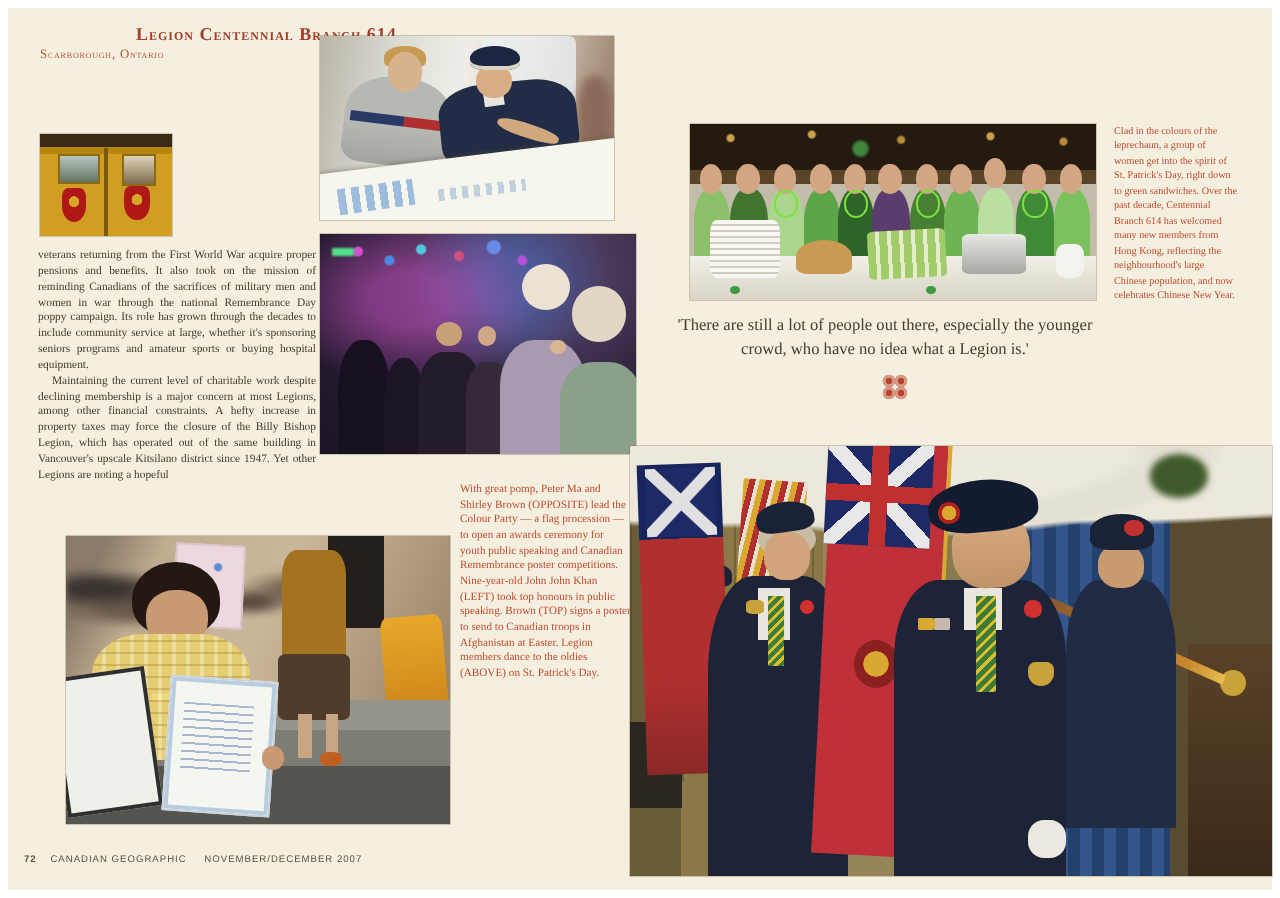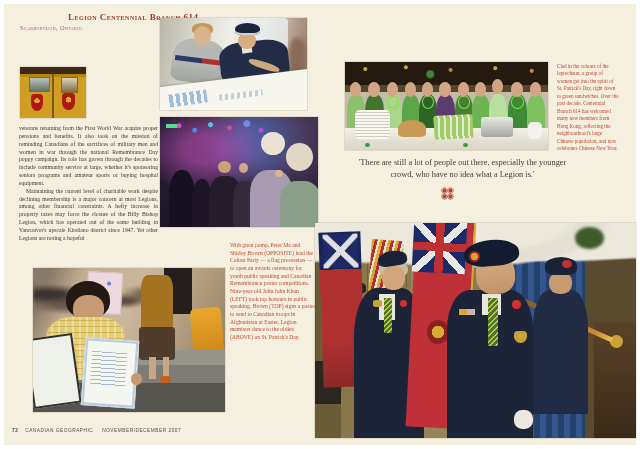--- a/index.html
+++ b/index.html
@@ -19,21 +19,21 @@
     font-variant:small-caps;font-size:6.4px;letter-spacing:.4px;color:#b5523c;
   }
   .article{
     position:absolute;left:19px;top:125px;width:139px;
     font-size:5.7px;line-height:7.85px;color:#433a2c;text-align:justify;
   }
   .article p{margin:0;}
   .article p.indent{text-indent:7px;}
   .pull-quote{
     position:absolute;left:333px;top:157px;width:219px;text-align:center;
-    font-size:8.3px;line-height:11.6px;color:#473c2e;margin-left:20px;
+    font-size:8.3px;line-height:11.6px;color:#473c2e;
   }
   .cap{color:#bf4a30;text-align:left;}
   .cap-right{position:absolute;left:557px;top:63px;width:62px;font-size:5.1px;line-height:7.45px;}
   .cap-mid{position:absolute;left:230px;top:242px;width:86px;font-size:5.6px;line-height:7.65px;}
   .ornament{
     position:absolute;left:440px;top:186px;width:15px;height:15px;
     background:
       radial-gradient(circle at 4.5px 4.5px, #b8432e 0 1.6px, rgba(184,67,46,.5) 1.6px 3.1px, transparent 3.3px),
       radial-gradient(circle at 10.5px 4.5px, #b8432e 0 1.6px, rgba(184,67,46,.5) 1.6px 3.1px, transparent 3.3px),
       radial-gradient(circle at 4.5px 10.5px, #b8432e 0 1.6px, rgba(184,67,46,.5) 1.6px 3.1px, transparent 3.3px),

